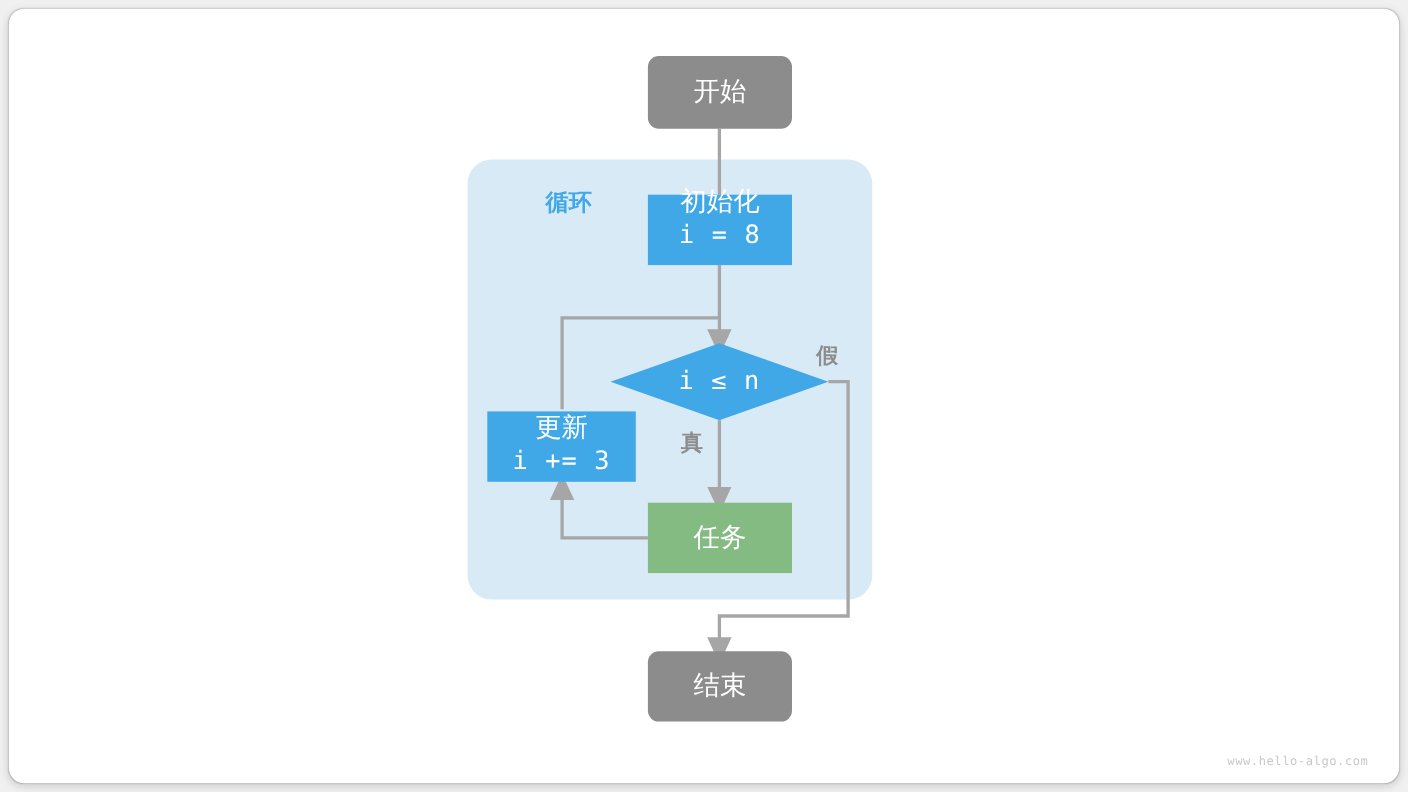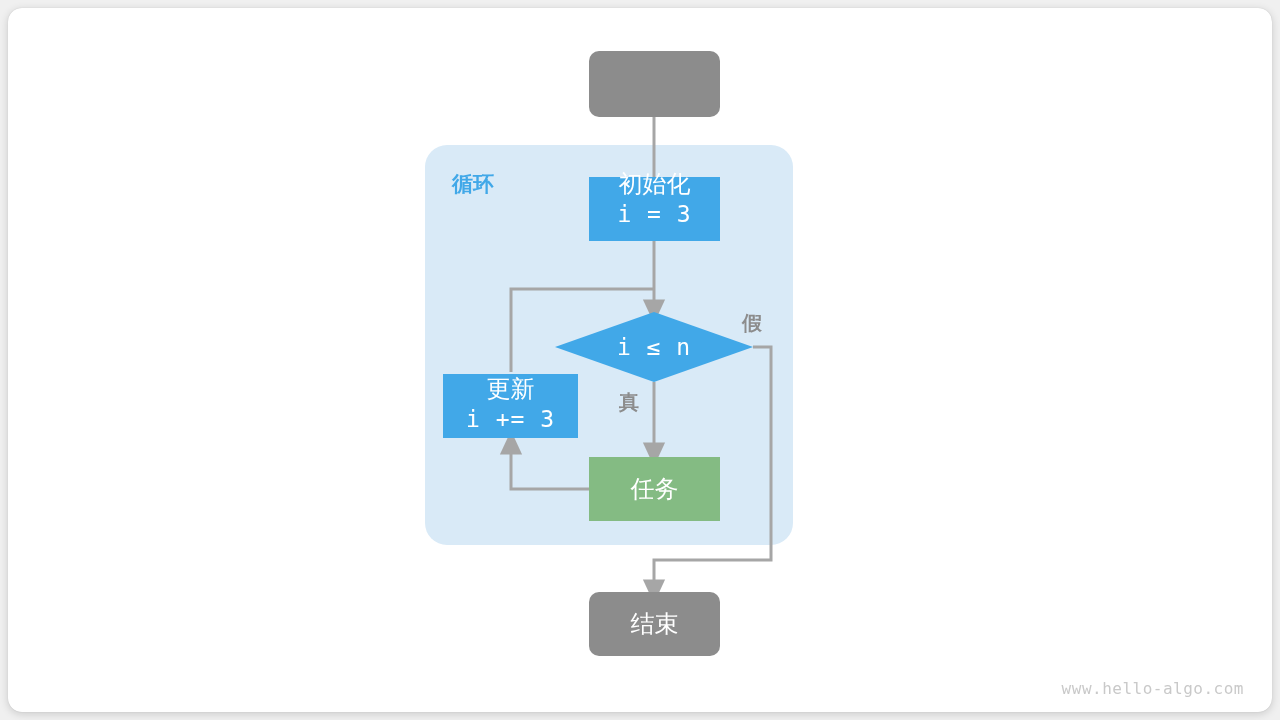--- a/index.html
+++ b/index.html
@@ -65,27 +65,28 @@
     color: #8c8c8c;
     white-space: nowrap;
   }
   .group-label {
     position: absolute;
     font-family: "Liberation Sans", "DejaVu Sans", sans-serif;
     font-size: 21px;
     font-weight: bold;
     color: #41a8e8;
     white-space: nowrap;
+    margin-left: 44px;
   }
   .watermark {
     position: absolute;
     right: 36px;
     bottom: 22px;
     font-family: "DejaVu Sans Mono", "Liberation Mono", monospace;
-    font-size: 16px;
+    font-size: 11px;
     color: #c9c9c9;
     letter-spacing: 0.5px;
     white-space: nowrap;
     margin-left: 48px;
   }
 </style>
 </head>
 <body>
 
 <div id="page">
@@ -120,24 +121,27 @@
 
     <rect x="443" y="374" width="135" height="64" fill="#41a8e8"></rect>
 
     <rect x="589" y="457" width="131" height="64" fill="#84bb83"></rect>
 
     <rect x="589" y="592" width="131" height="64" rx="10" ry="10" fill="#8c8c8c"></rect>
   </svg>
 
   <div class="group-label" style="left:452px; top:170px;">循环</div>
 
+  <div class="node-label" style="left:589px; top:51px; width:131px; height:66px;">
+    <span class="cjk">开始</span>
+  </div>
 
   <div class="node-label" style="left:589px; top:177px; width:131px; height:44px;">
     <span class="cjk">初始化</span>
-    <span class="mono">i = 3</span>
+    <span class="mono">i = 8</span>
   </div>
 
   <div class="node-label" style="left:555px; top:312px; width:198px; height:70px;justify-content:center;">
     <span class="mono">i ≤ n</span>
   </div>
 
   <div class="node-label" style="left:443px; top:374px; width:135px; height:60px;">
     <span class="cjk">更新</span>
     <span class="mono">i += 3</span>
   </div>

